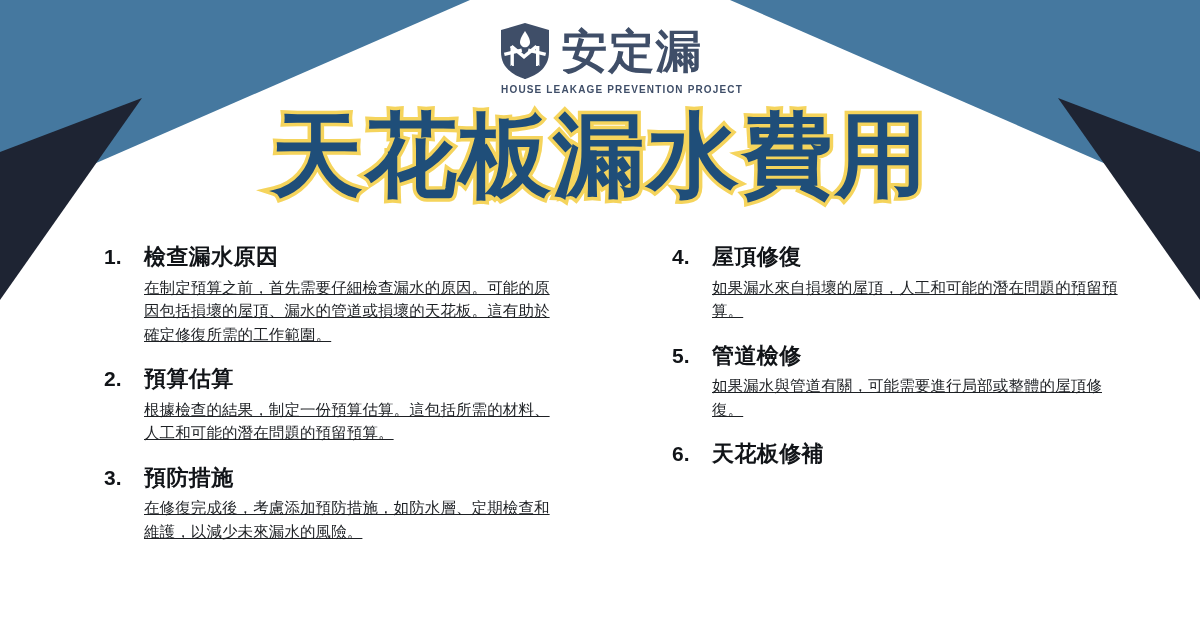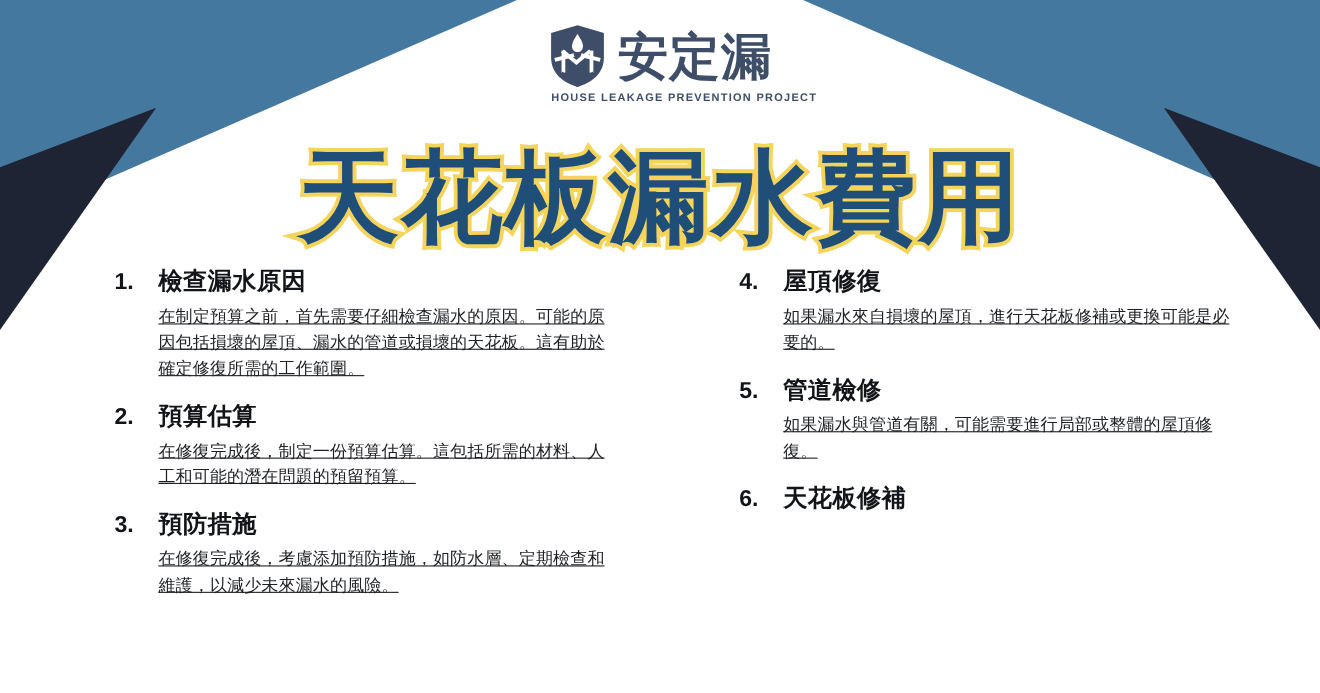--- a/index.html
+++ b/index.html
@@ -75,21 +75,20 @@
   }
 
   
   .title-wrap {
     position: absolute;
     top: 108px;
     left: 0;
     width: 1200px;
     text-align: center;
     z-index: 3;
-    margin-top: 24px;
   }
   .title-text {
     display: inline-block;
     font-family: "DejaVu Sans", "Liberation Sans", sans-serif;
     font-size: 92px;
     font-weight: bold;
     line-height: 1.05;
     color: #1f4e79;
     letter-spacing: 2px;
     white-space: nowrap;
@@ -204,41 +203,41 @@
           <span class="item-title">檢查漏水原因</span>
         </div>
         <div class="item-body">在制定預算之前，首先需要仔細檢查漏水的原因。可能的原因包括損壞的屋頂、漏水的管道或損壞的天花板。這有助於確定修復所需的工作範圍。</div>
       </div>
 
       <div class="list-item">
         <div class="item-head">
           <span class="item-num">2.</span>
           <span class="item-title">預算估算</span>
         </div>
-        <div class="item-body">在修復完成後，制定一份預算估算。這包括所需的材料、人工和可能的潛在問題的預留預算。</div>
+        <div class="item-body">根據檢查的結果，制定一份預算估算。這包括所需的材料、人工和可能的潛在問題的預留預算。</div>
       </div>
 
       <div class="list-item">
         <div class="item-head">
           <span class="item-num">3.</span>
           <span class="item-title">預防措施</span>
         </div>
         <div class="item-body">在修復完成後，考慮添加預防措施，如防水層、定期檢查和維護，以減少未來漏水的風險。</div>
       </div>
 
     </div>
 
     <div class="column right">
 
       <div class="list-item">
         <div class="item-head">
           <span class="item-num">4.</span>
           <span class="item-title">屋頂修復</span>
         </div>
-        <div class="item-body">如果漏水來自損壞的屋頂，進行天花板修補或更換可能是必要的。</div>
+        <div class="item-body">如果漏水來自損壞的屋頂，人工和可能的潛在問題的預留預算。</div>
       </div>
 
       <div class="list-item">
         <div class="item-head">
           <span class="item-num">5.</span>
           <span class="item-title">管道檢修</span>
         </div>
         <div class="item-body">如果漏水與管道有關，可能需要進行局部或整體的屋頂修復。</div>
       </div>
 

